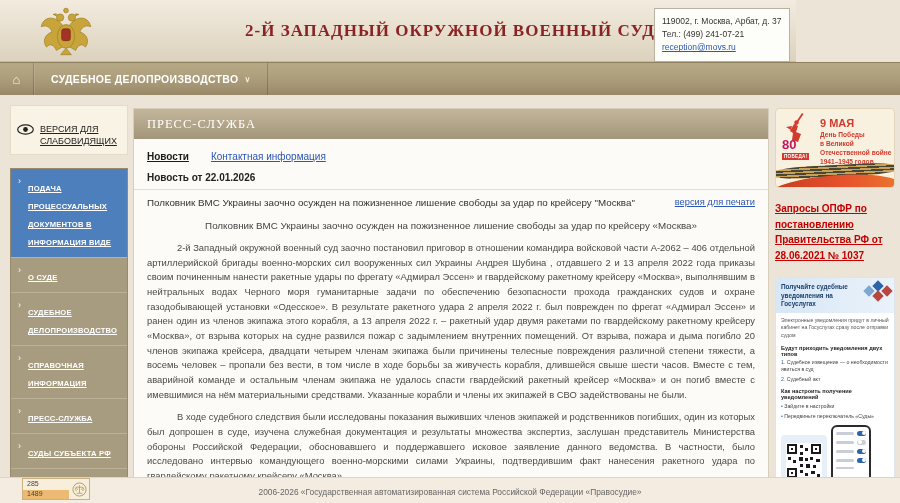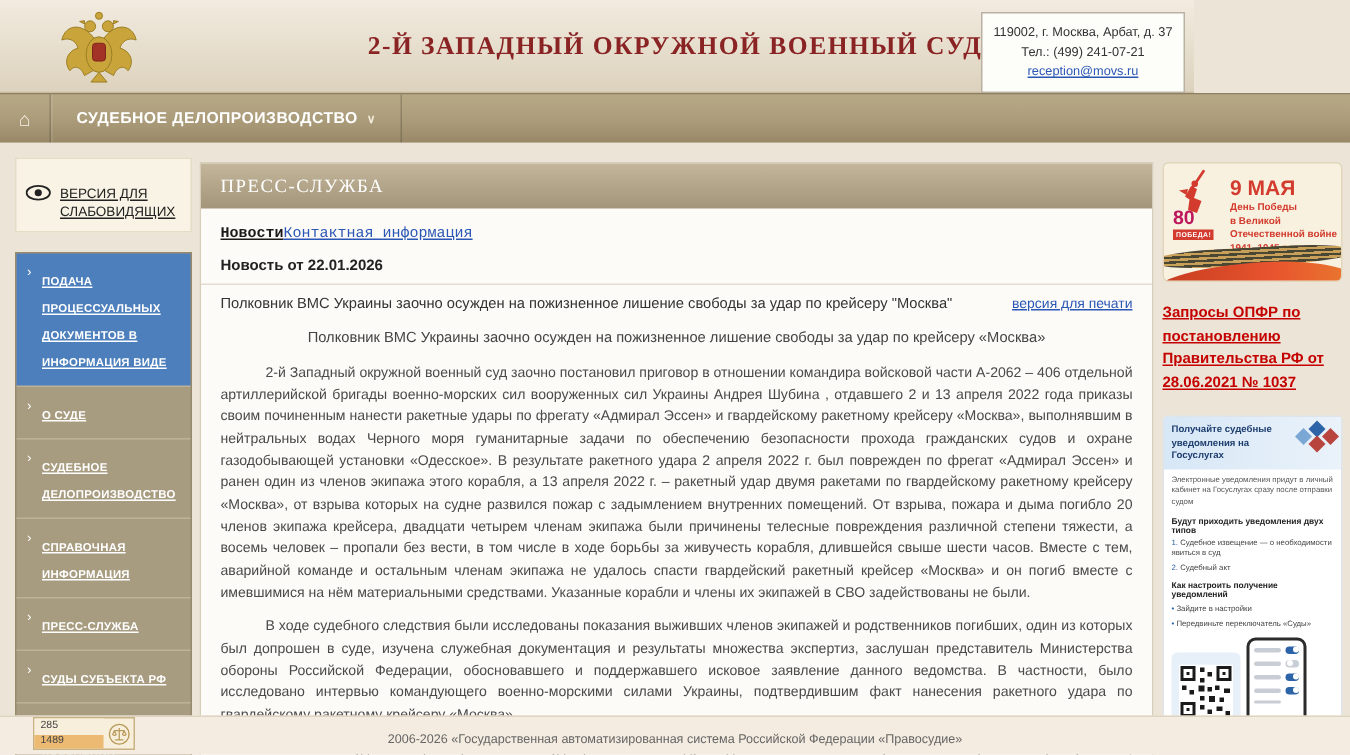--- a/index.html
+++ b/index.html
@@ -7,21 +7,21 @@
   body { font-family:"Liberation Sans", sans-serif; background:#ece4d6; position:relative; }
 
   
   .header { position:absolute; top:0; left:0; width:796px; height:62px;
     background:linear-gradient(#f2ebdf,#dcd2bd); border-bottom:1px solid #c7bba0; }
   .coat { position:absolute; left:38px; top:3px; width:56px; height:56px; }
   .site-title { position:absolute; left:0; top:0; width:900px; height:62px; line-height:62px;
     text-align:center; font-family:"Liberation Serif", serif; font-weight:bold;
     font-size:17px; letter-spacing:1px; color:#8a2424; }
   .contact-box { position:absolute; right:6px; top:8px; width:136px; background:#fdfdfa;
-    border:1px solid #b9b2a2; padding:6px 7px; font-size:8.5px; color:#333; line-height:1.55; z-index:5;text-align:center;}
+    border:1px solid #b9b2a2; padding:6px 7px; font-size:8.5px; color:#333; line-height:1.55; z-index:5;}
   .contact-box a { color:#2a56b5; }
 
   
   .navbar { position:absolute; top:62px; left:0; width:900px; height:33px;
     background:linear-gradient(#b6a785,#9686644d), linear-gradient(#b3a482,#988868); display:flex; align-items:stretch;
     border-top:1px solid #8f8060; }
   .nav-home { width:34px; display:flex; align-items:center; justify-content:center;
     color:#f5f0e4; font-size:13px; border-right:1px solid rgba(0,0,0,.18); cursor:pointer;}
   .nav-home::before { content:"⌂"; }
   .nav-item { display:flex; align-items:center; padding:0 16px; color:#fff; font-weight:bold;
@@ -52,21 +52,21 @@
   .counter .n1 { flex:1; font-size:7px; color:#444; padding:1px 0 0 4px; background:#f7efdb; }
   .counter .n2 { flex:1; font-size:7px; color:#444; padding:0 0 0 4px; background:#ecba72; }
   .counter .ico { flex:1; display:flex; align-items:center; justify-content:center; }
 
   
   .main-card { position:absolute; left:133px; top:108px; width:636px; min-height:357px;
     background:#fcfbf7; border:1px solid #d6cdbb; }
   .press-banner { height:30px; background:linear-gradient(#c3b69a,#a3957a); color:#fff;
     font-family:"Liberation Serif", serif; font-size:12.5px; letter-spacing:1px;
     line-height:30px; padding-left:13px; }
-  .tabs { display:flex; padding:12px 13px 3px;font-family:Liberation Mono, monospace; }
+  .tabs { display:flex; gap:22px; padding:12px 13px 3px; }
   .tab-active { font-size:10px; font-weight:bold; color:#1a1a1a; text-decoration:underline; cursor:pointer; }
   .tab-link { font-size:10px; color:#2a56b5; text-decoration:underline; cursor:pointer; }
   .news-date { font-size:10px; font-weight:bold; color:#222; padding:7px 13px 6px;
     border-bottom:1px solid #e4ded0; }
   .headline-row { display:flex; justify-content:space-between; align-items:flex-start;
     padding:7px 13px 2px; gap:14px; }
   .headline { font-size:9.8px; color:#333; }
   .print-link { font-size:9.3px; color:#2a56b5; text-decoration:underline; white-space:nowrap; cursor:pointer; }
   .article-title { text-align:center; font-size:9.8px; color:#444; padding:10px 55px 2px; }
   .para { font-size:9.4px; color:#4a4a4a; line-height:1.56; text-align:justify;
@@ -74,21 +74,21 @@
 
   
   .rightcol { position:absolute; left:775px; top:108px; width:120px; }
   .victory { position:relative; width:120px; height:80px; background:#f8f1df;
     border:1px solid #e2d6bd; border-radius:4px; overflow:hidden; cursor:pointer; }
   .victory .badge { position:absolute; left:6px; top:28px; }
   .victory .badge .n80 { font-size:13px; font-weight:bold; color:#be185d; }
   .victory .badge .pob { background:#d23b2e; color:#fff; font-size:4.6px; font-weight:bold;
     padding:1px 2px; margin-top:1px; letter-spacing:.3px; }
   .victory .vtxt { position:absolute; left:44px; top:7px; color:#d23b2e; line-height:1.35; }
-  .victory .l1 { font-size:14px; font-weight:bold; }
+  .victory .l1 { font-size:11px; font-weight:bold; }
   .victory .lx { font-size:6.6px; font-weight:bold; }
   .victory .ribbon { position:absolute; left:-8px; right:-8px; bottom:10px; height:12px;
     background:repeating-linear-gradient(180deg,#4a4634 0 1.6px,#c9a05a 1.6px 3.2px);
     border-radius:50% 50% 50% 50%/80% 80% 80% 80%; transform:rotate(-3deg); }
   .victory .wave { position:absolute; left:-10px; right:-10px; bottom:-8px; height:20px;
     background:linear-gradient(90deg,#c23a1e,#e8542e 60%,#e87a2e);
     border-radius:60% 40% 0 0/100% 70% 0 0; transform:rotate(-2deg); }
   .opfr-link { margin-top:13px; font-size:10px; font-weight:bold; color:#c40000;
     text-decoration:underline; line-height:1.55; cursor:pointer; }
   .gosuslugi { margin-top:14px; width:120px; background:#fff; border:1px solid #dfe4ea;

